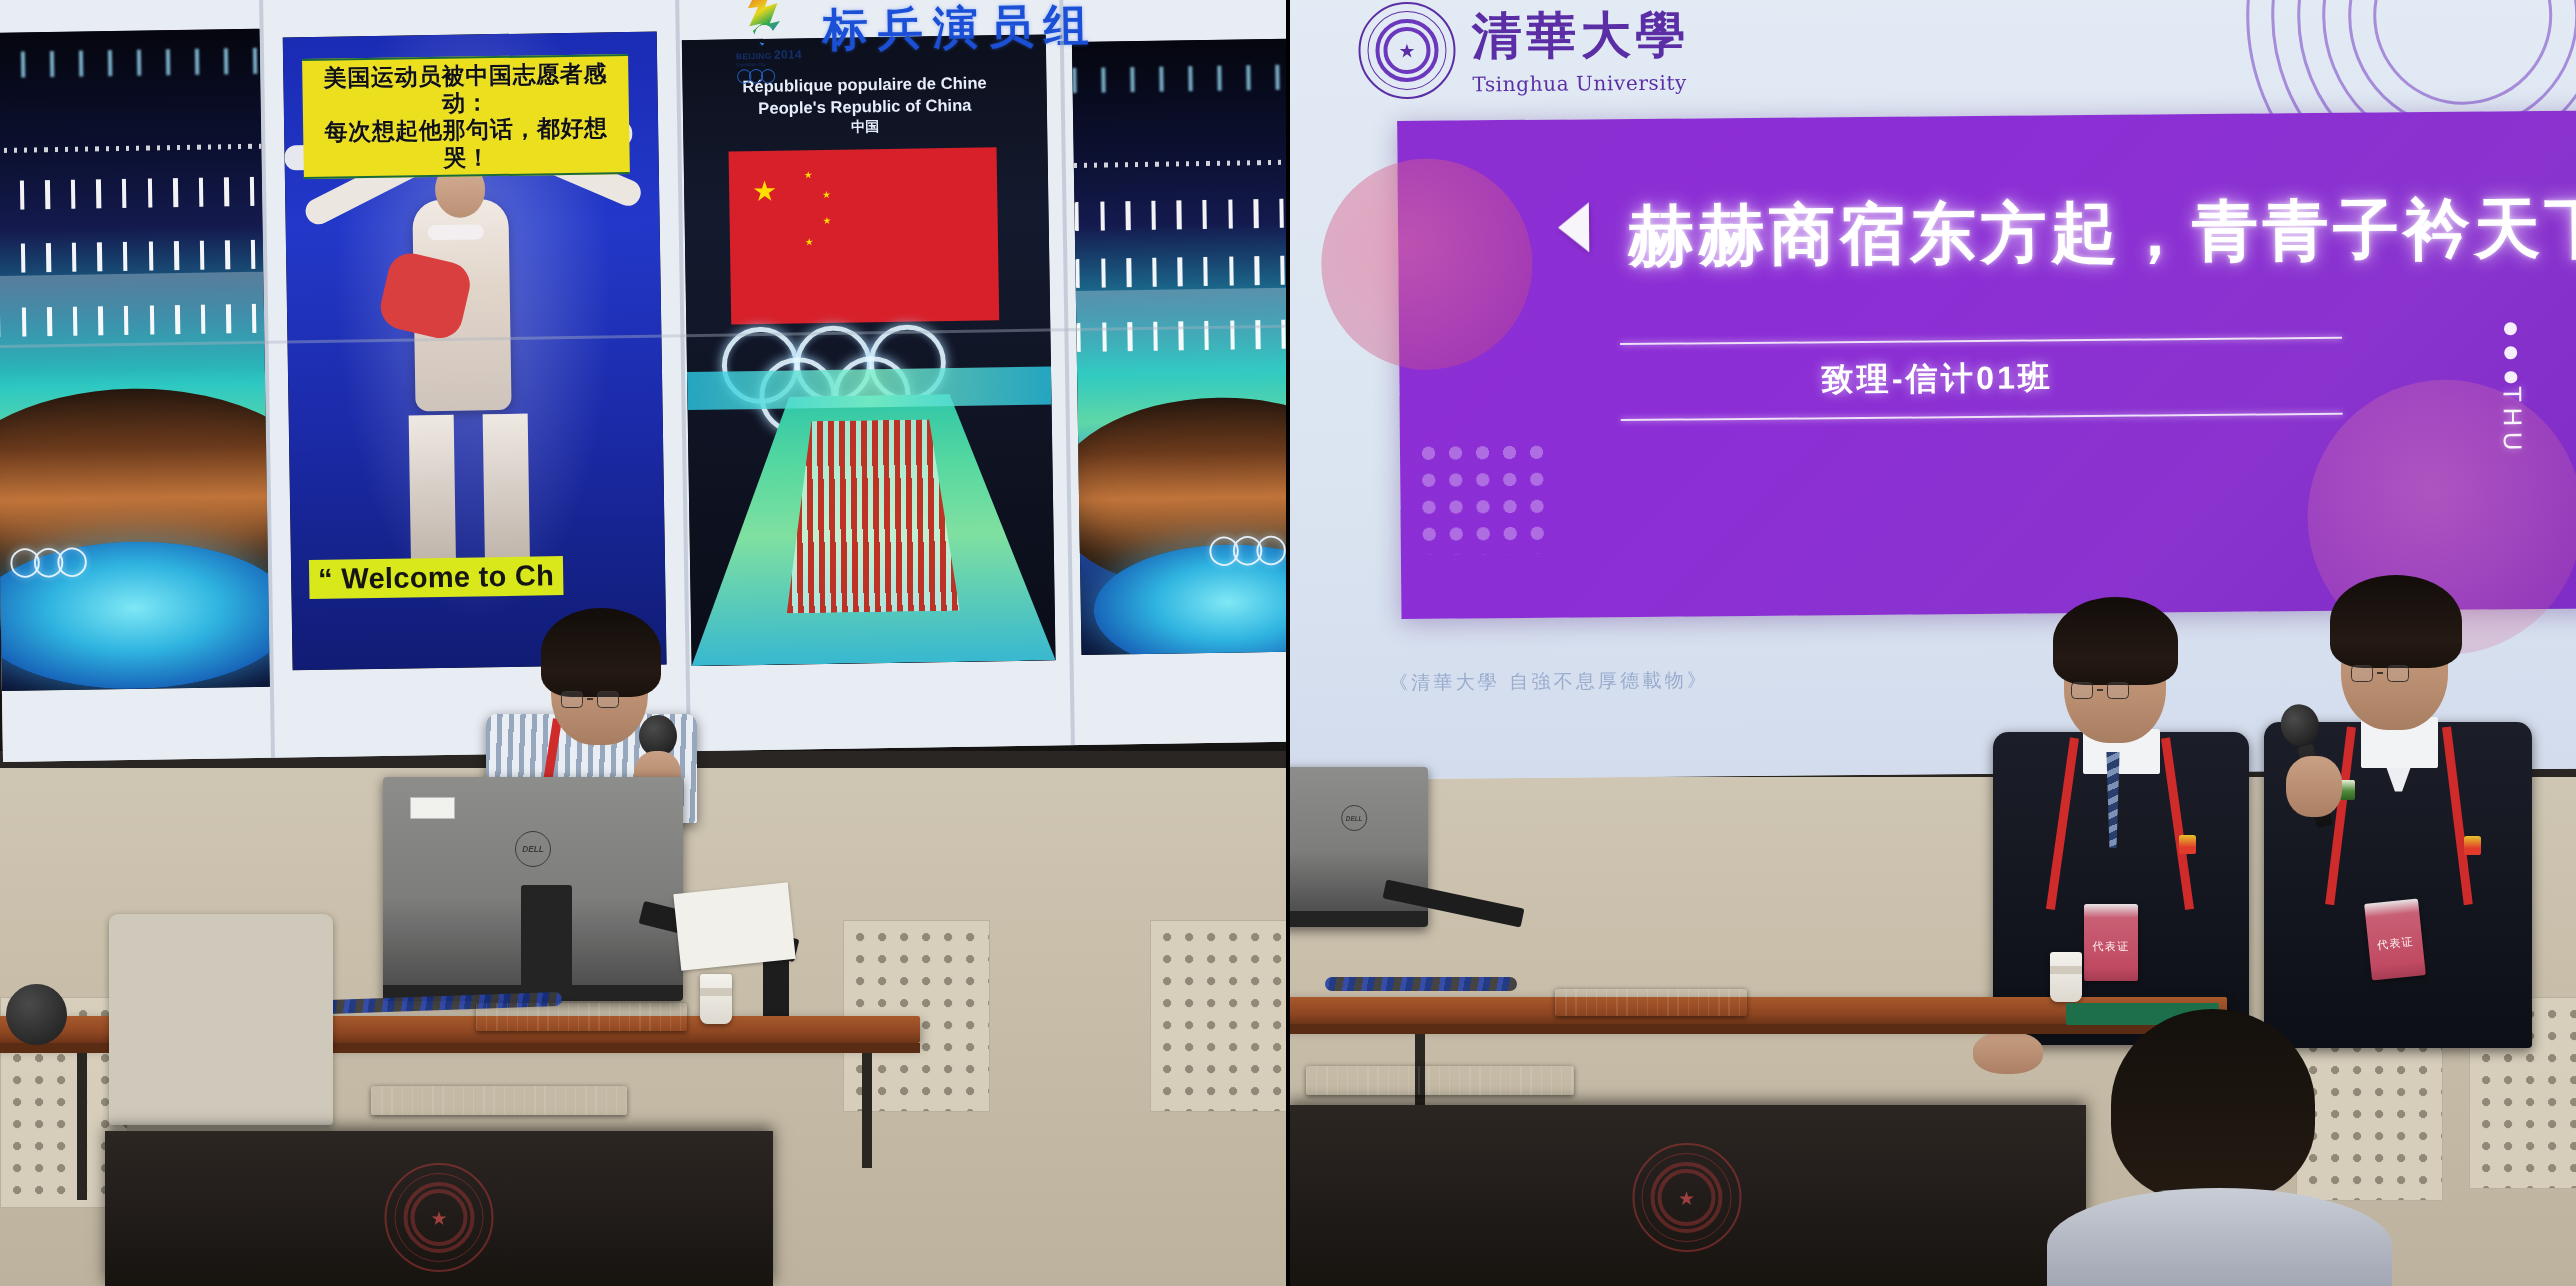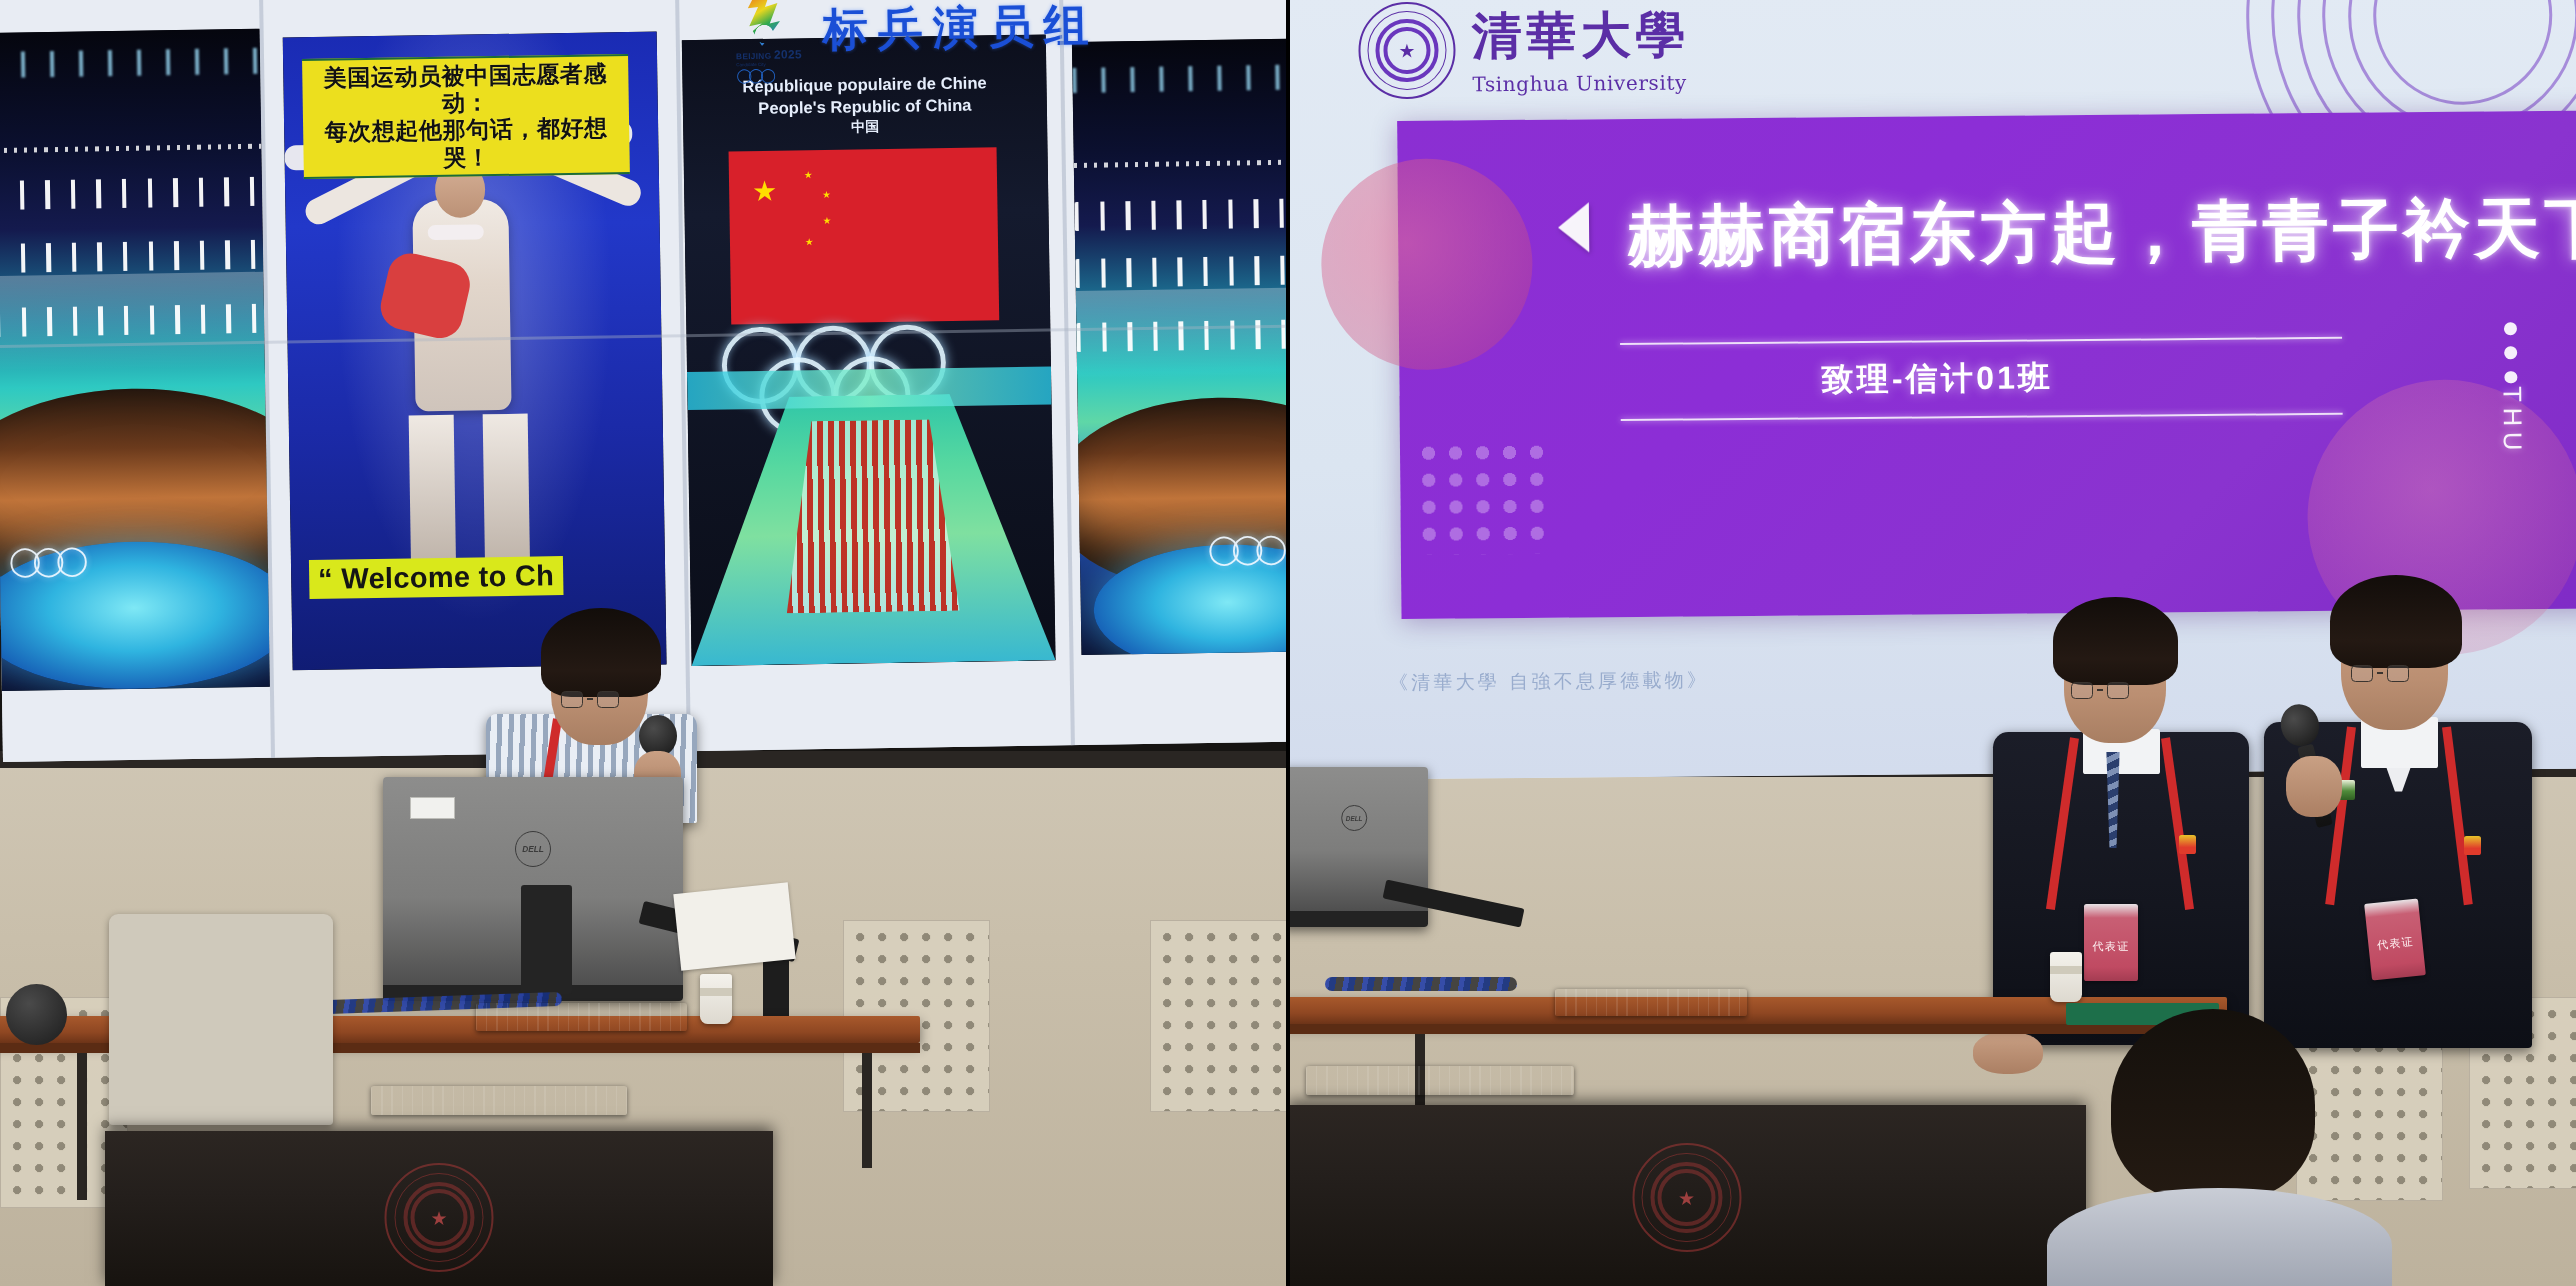--- a/index.html
+++ b/index.html
@@ -343,21 +343,21 @@
         <div class="performers" style="top:281px;"></div>
         <div class="stadium-bowl" style="left:-25.6px; top:358px; width:332px; height:192px;"></div>
         <div class="bowl-floor" style="left:12.8px; top:505px; width:268px; height:128px;"></div>
         <div class="rings-glyph" style="left:128px; top:492px;">◯◯◯</div>
       </div>
 
       <div class="b2022-logo" style="left:744px; top:3.8px; width:57px; height:96px;">
         <div class="b2022-ribbon"></div>
         <div style="display:flex; align-items:baseline; gap:2.6px; margin-top:1.3px;">
           <span class="b2022-text">BEIJING</span>
-          <span class="b2022-text" style="font-size:12px;">2025</span>
+          <span class="b2022-text" style="font-size:12px;">2014</span>
         </div>
         <div style="font-size:4.5px; color:#14306b;">Candidate City</div>
         <div class="b2022-rings">◯◯◯</div>
       </div>
 
       <div class="zh-title-screen" style="left:831px; top:18px; font-size:45px;">标兵演员组</div>
 
       <div class="vw-bezel" style="left:268px; top:0; width:3.8px; height:767px; background:#aab4c4; opacity:.55;"></div>
       <div class="vw-bezel" style="left:684px; top:0; width:3.8px; height:767px; background:#aab4c4; opacity:.55;"></div>
       <div class="vw-bezel" style="left:1068px; top:0; width:3.8px; height:767px; background:#aab4c4; opacity:.55;"></div>

